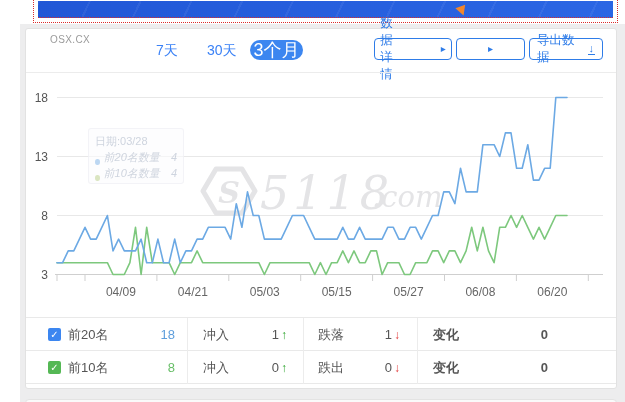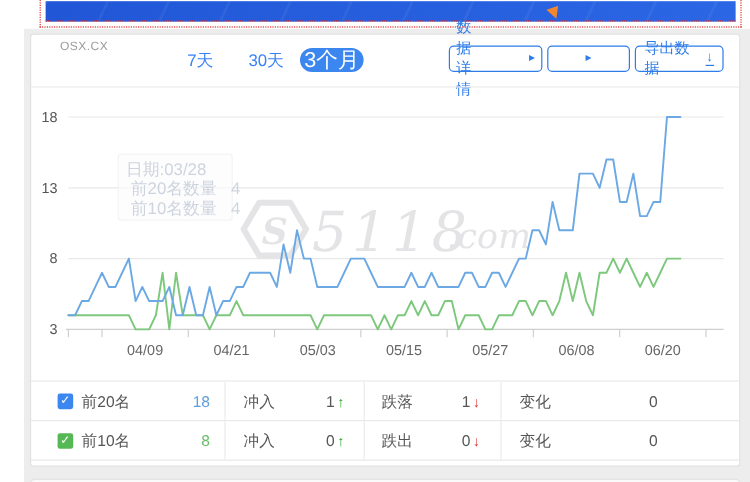--- a/index.html
+++ b/index.html
@@ -39,36 +39,36 @@
   .hbtn.b1{left:348px;width:78px;gap:48px;} .hbtn.b2{left:430px;width:69px;} .hbtn.b3{left:503px;width:74px;}
   .caret{font-size:10px;line-height:1;}
   .dl-icon{display:inline-block;border-bottom:1.5px solid currentColor;font-size:11px;line-height:10px;padding:0 1px 0.5px 1px;}
 
   .hdr-divider{position:absolute;left:0;right:0;top:43px;border-top:1px solid #ECECEC;}
 
   
   #chartsvg{position:absolute;left:0;top:0;}
 
   
-  .ghost-tip{position:absolute;left:98px;top:128px;width:96px;height:56px;border-radius:3px;
+  .ghost-tip{position:absolute;left:88px;top:128px;width:96px;height:56px;border-radius:3px;
     background:rgba(252,252,254,0.62);border:1px solid rgba(235,235,240,0.55);
-    font-size:14px;color:rgba(168,178,196,0.55);padding:4px 6px;box-sizing:border-box;line-height:16px;}
-  .ghost-row{display:flex;align-items:flex-start;gap:4px;white-space:nowrap;}
+    font-size:11px;color:rgba(168,178,196,0.55);padding:4px 6px;box-sizing:border-box;line-height:16px;}
+  .ghost-row{display:flex;align-items:flex-end;gap:4px;white-space:nowrap;font-style:italic;}
   .dot{width:6px;height:6px;border-radius:50%;display:inline-block;}
   .dot.blue{background:rgba(108,169,228,0.45);} .dot.green{background:rgba(175,200,120,0.45);}
 
   
   .t-line{position:absolute;left:0;right:0;border-top:1px solid #E9E9E9;}
   .t-vline{position:absolute;top:289px;height:66px;border-left:1px solid #ECECEC;}
   .trow{position:absolute;left:0;right:0;height:33px;}
   .cell{position:absolute;top:0;height:33px;display:flex;align-items:center;font-size:13px;color:var(--text-dark);box-sizing:border-box;}
   .c1{left:0;width:161px;padding-left:22px;}
   .c2{left:161px;width:116px;padding:0 16px;}
   .c3{left:277px;width:114px;padding:0 17px 0 15px;justify-content:space-between;}
-  .c4{left:391px;width:199px;padding:0 68px 0 16px;}
+  .c4{left:391px;width:199px;padding:0 68px 0 16px;font-weight:bold;}
   .cell .grow{flex:1;}
   .checkbox{width:13px;height:13px;border-radius:2px;display:flex;align-items:center;justify-content:center;
     color:#fff;font-size:10px;line-height:1;margin-right:7px;cursor:pointer;}
   .cb-blue{background:var(--checkbox-blue);} .cb-green{background:var(--checkbox-green);}
   .count{padding-right:12px;font-size:13px;}
   .val-blue{color:var(--value-blue);} .val-green{color:var(--value-green);}
   .arrow{font-weight:bold;margin-left:2px;font-size:12px;}
   .arrow.up{color:var(--up-green);} .arrow.down{color:var(--down-red);}
 </style>
 </head>

